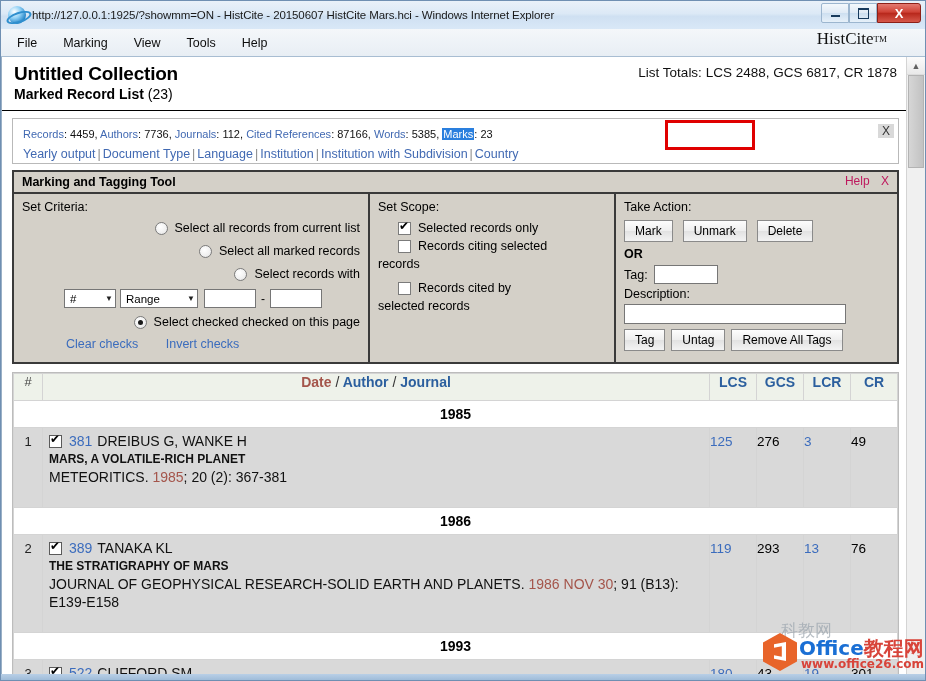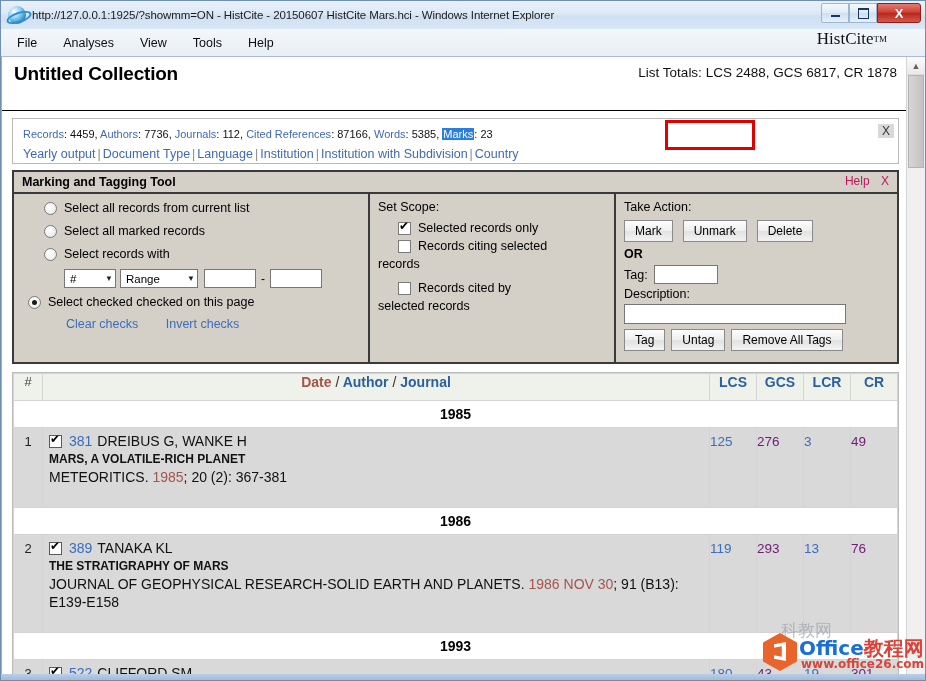--- a/index.html
+++ b/index.html
@@ -172,21 +172,21 @@
     font-weight: normal; font-size: 12px; color: #be185d;
   }
   .tool-head .right span { margin-left: 8px; }
   .tool-body { display: flex; height: 168px; }
   .col { padding: 6px 8px 0 8px; box-sizing: border-box; }
   .col1 { width: 356px; border-right: 2px solid #3a3a3a; }
   .col2 { width: 246px; border-right: 2px solid #3a3a3a; }
   .col3 { width: 278px; }
   .col-title { font-size: 12.5px; color: #000; margin-bottom: 6px; }
 
-  .opt { display: flex; align-items: flex-start; margin: 0 0 7px 22px; }
+  .opt { display: flex; align-items: flex-start; margin: 0 0 7px 4px; justify-content: flex-end; }
   .radio {
     width: 13px; height: 13px; border-radius: 50%;
     border: 1px solid #7b7b7b;
     background: radial-gradient(circle at 40% 35%, #ffffff 0%, #f0f0f0 60%, #d8d8d8 100%);
     margin-right: 7px; margin-top: 2px; flex: 0 0 auto;
     position: relative; box-sizing: border-box;
   }
   .radio.on::after {
     content: ""; position: absolute; left: 3px; top: 3px;
     width: 5px; height: 5px; border-radius: 50%; background: #1a1a1a;
@@ -278,21 +278,21 @@
   tr.rec td { background: #d9d9d9; }
   tr.rec td.num {
     text-align: center; font-size: 13px; color: #222;
     padding-top: 6px; background: #d9d9d9;
   }
   tr.rec td.main { padding: 5px 6px 21px 6px; }
   tr.rec td.n {
     text-align: left; padding: 6px 8px 0 0; font-size: 13.5px;
   }
   .n-link { color: #3b6cbd; }
-  .n-plain { color: #701a75; }
+  .n-plain { color: #000000; }
   .rec-l1 { display: flex; align-items: flex-start; font-size: 14px; color: #111; line-height: 17px; }
   .rec-cbx {
     width: 13px; height: 13px; border: 1px solid #5a5a5a; background: #fff;
     margin-right: 7px; margin-top: 2px; flex: 0 0 auto; position: relative; box-sizing: border-box;
   }
   .rec-cbx::after {
     content: "✔"; position: absolute; left: 0px; top: -3px; font-size: 12px; color: #000; line-height: 13px;
   }
   .rec-id { color: #3b6cbd; margin-right: 5px; }
   .rec-authors { color: #111; }
@@ -377,34 +377,38 @@
         </div>
       <div class="winbtn max">
           <i class="glyph-max"></i>
         </div>
       <div class="winbtn close">X</div>
     </div>
   </div>
 
   <div class="menubar">
     <div class="menu-item">File</div>
-    <div class="menu-item">Analyses</div>
+    <div class="menu-item">Marking</div>
     <div class="menu-item">View</div>
     <div class="menu-item">Tools</div>
     <div class="menu-item">Help</div>
     <div class="brand">
       <span>HistCite</span>
         <sup>TM</sup>
     </div>
   </div>
 
   <div class="page">
 
     <div class="page-head">
       <div class="coll-title">Untitled Collection</div>
+      <div class="marked-line">
+        <b>Marked Record List</b>
+        <span class="marked-count">(23)</span>
+      </div>
       <div class="list-totals">List Totals: LCS 2488, GCS 6817, CR 1878</div>
     </div>
 
     <div class="stats-box">
       <div class="stats-line1">
         <span class="lbl">Records</span><span class="val">: </span><span class="val">4459</span><span class="val">, </span><span class="lbl">Authors</span><span class="val">: </span><span class="val">7736</span><span class="val">, </span><span class="lbl">Journals</span><span class="val">: </span><span class="val">112</span><span class="val">, </span><span class="lbl">Cited References</span><span class="val">: </span><span class="val">87166</span><span class="val">, </span><span class="lbl">Words</span><span class="val">: </span><span class="val">5385</span><span class="val">, </span><span class="marks-hl">Marks</span><span class="val">: </span><span class="val">23</span>
       </div>
       <div class="stats-line2">
         <a class="lnk">Yearly output</a><span class="sep">|</span><a class="lnk">Document Type</a><span class="sep">|</span><a class="lnk">Language</a><span class="sep">|</span><a class="lnk">Institution</a><span class="sep">|</span><a class="lnk">Institution with Subdivision</a><span class="sep">|</span><a class="lnk">Country</a>
       </div>
@@ -416,20 +420,21 @@
       <div class="tool-head">
         <span>Marking and Tagging Tool</span>
         <span class="right">
           <span>Help</span>
           <span>X</span>
         </span>
       </div>
       <div class="tool-body">
 
         <div class="col col1">
+          <div class="col-title">Set Criteria:</div>
 
           <div class="opt">
             <span class="radio"></span>
             <span class="opt-label">Select all records from current list</span>
           </div>
           <div class="opt">
             <span class="radio"></span>
             <span class="opt-label">Select all marked records</span>
           </div>
           <div class="opt">

